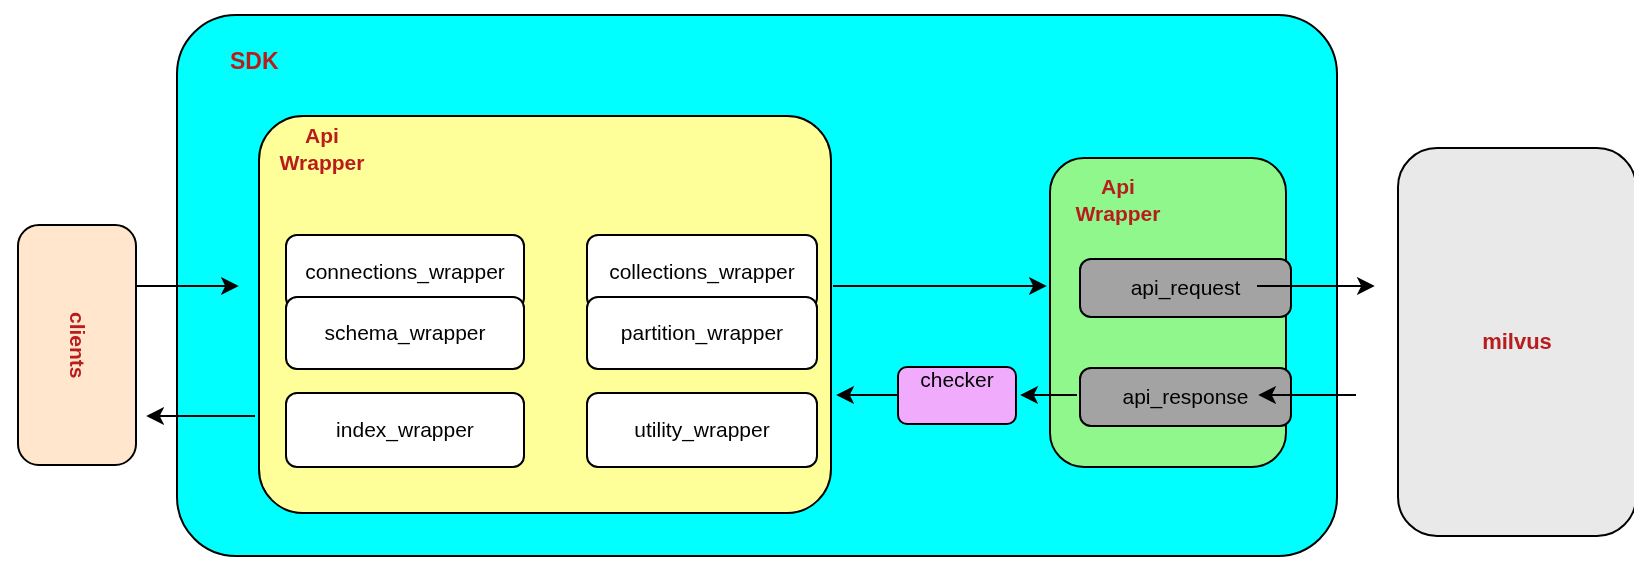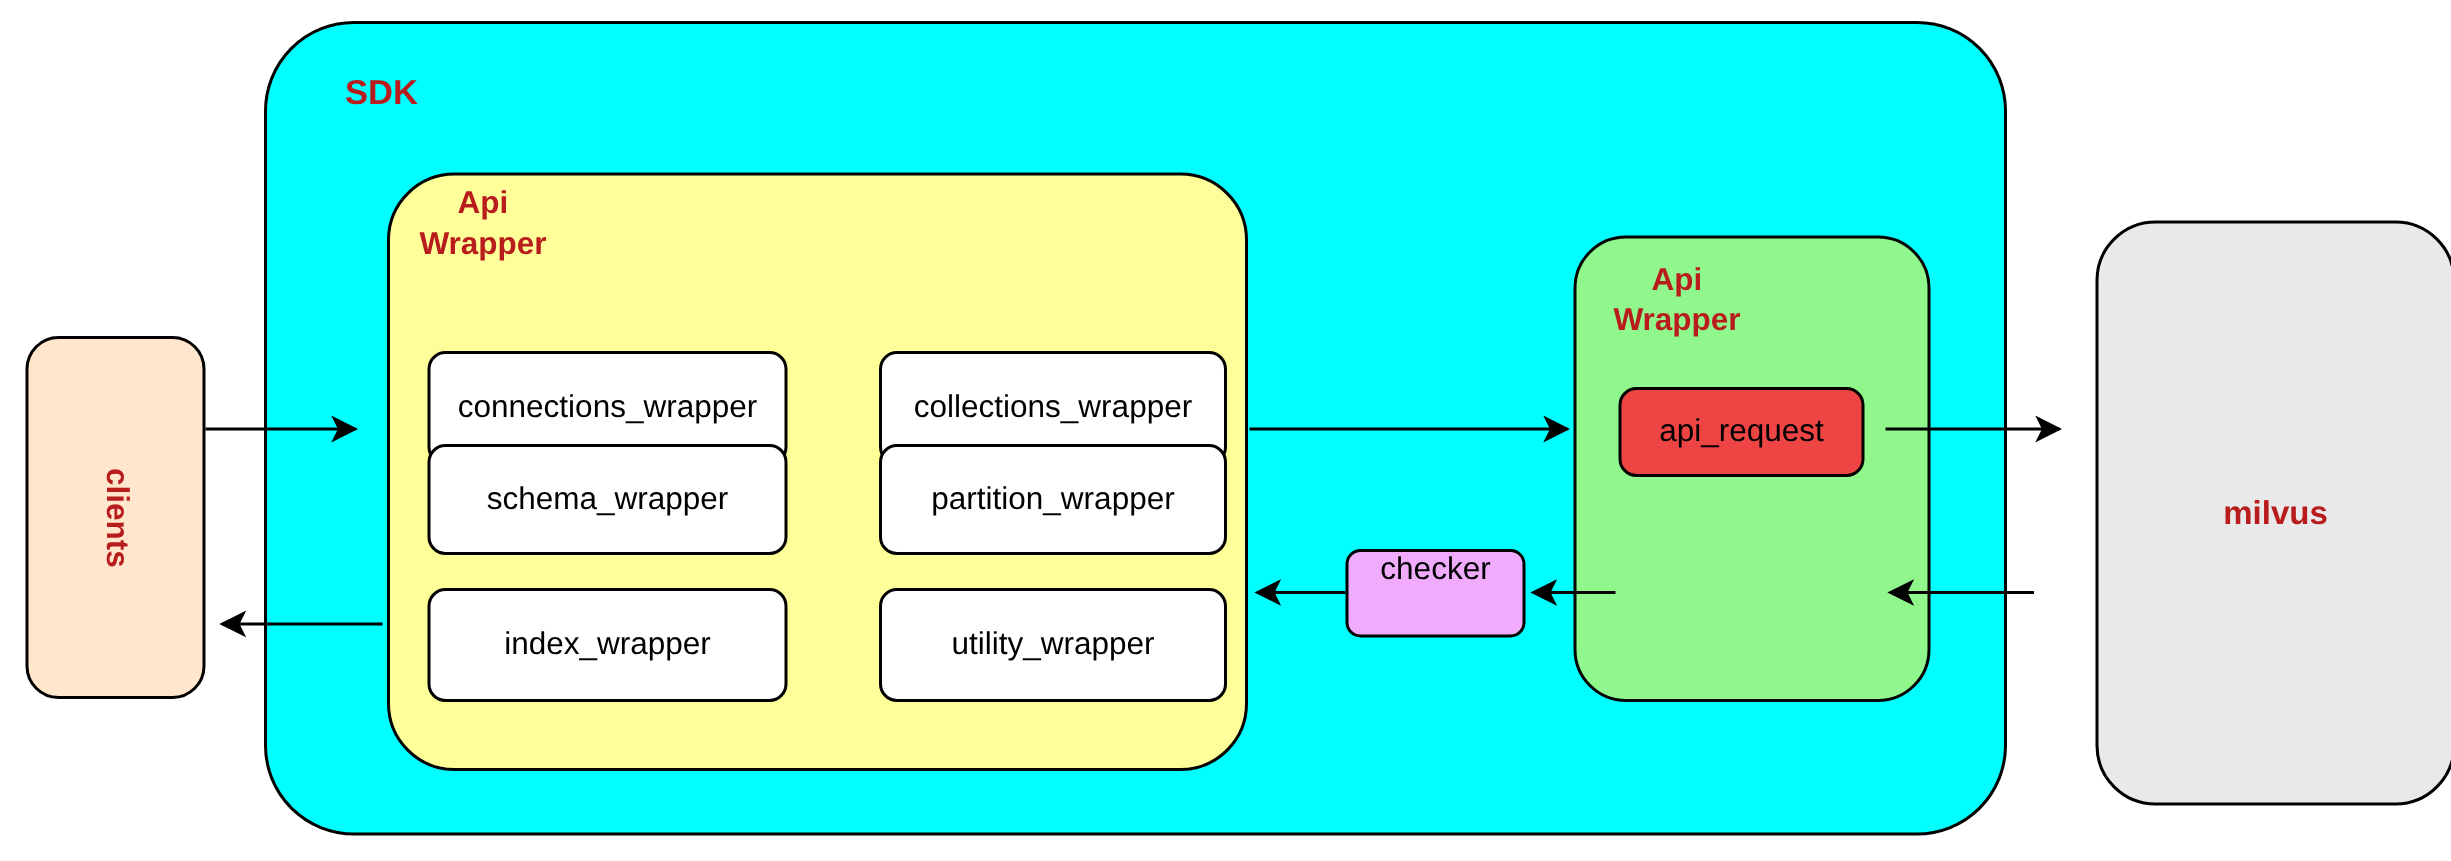--- a/index.html
+++ b/index.html
@@ -74,25 +74,25 @@
   .api-gateway-box {
     left: 1049px; top: 157px; width: 238px; height: 311px;
     border-radius: 35px;
   }
   .api-gateway-label {
     position: absolute; left: 7px; top: 14px; width: 120px;
     text-align: center; font-size: 21px; font-weight: bold; line-height: 27px;
   }
   .gateway-inner {
     position: absolute;
-    background: #ef4444; border: 2px solid #000000; box-sizing: border-box;
+    background: #a3a3a3; border: 2px solid #000000; box-sizing: border-box;
     border-radius: 12px;
     display: flex; align-items: center; justify-content: center;
     font-size: 21px;
-    left: 28px; width: 164px; height: 60px; text-align: center;
+    left: 28px; width: 213px; height: 60px; text-align: center;
   }
   .api-request-box  { top: 99px; }
   .api-response-box { top: 208px; }
 
   
   .milvus-box {
     left: 1377px; top: 147px; width: 240px; height: 390px;
     border-radius: 40px;
     display: flex; align-items: center; justify-content: center;
     font-size: 22px; font-weight: bold; margin-left: 20px;
@@ -149,20 +149,23 @@
   </div>
 
   <div class="shape api-gateway-box" style="background-color: rgb(144, 247, 140);">
     <div class="label api-gateway-label">
       <div>Api</div>
       <div>Wrapper</div>
     </div>
     <div class="gateway-inner api-request-box">
       <span>api_request</span>
     </div>
+    <div class="gateway-inner api-response-box">
+      <span>api_response</span>
+    </div>
   </div>
 
   <div class="shape milvus-box" style="background-color: rgb(233, 233, 233);">
     <span class="label">milvus</span>
   </div>
 
   <svg class="connectors" viewBox="0 0 1634 574" xmlns="http://www.w3.org/2000/svg">
     <defs>
       <marker id="arrowhead" viewBox="0 0 10 10" refX="9" refY="5" markerWidth="9" markerHeight="9" orient="auto-start-reverse">
         <path d="M 0 0 L 10 5 L 0 10 L 2.5 5 z" fill="#000000"></path>

